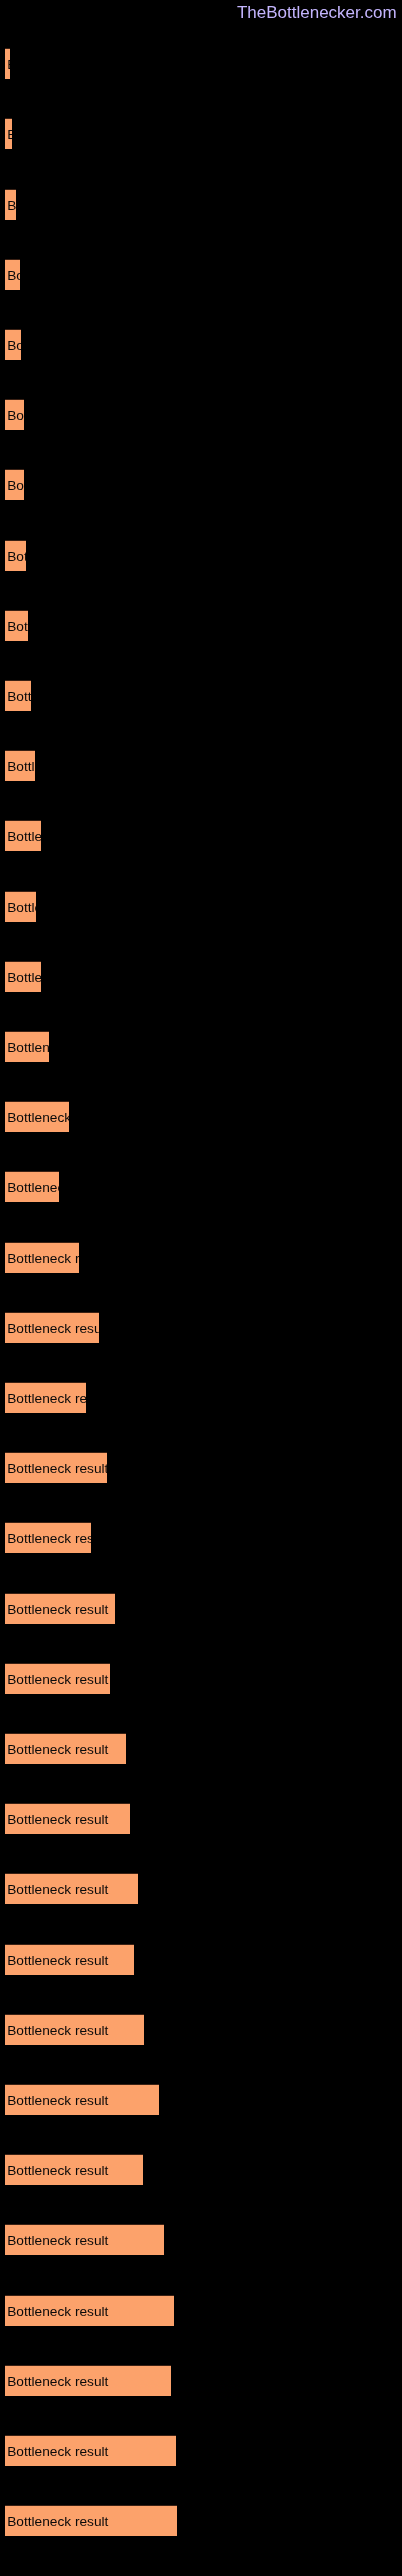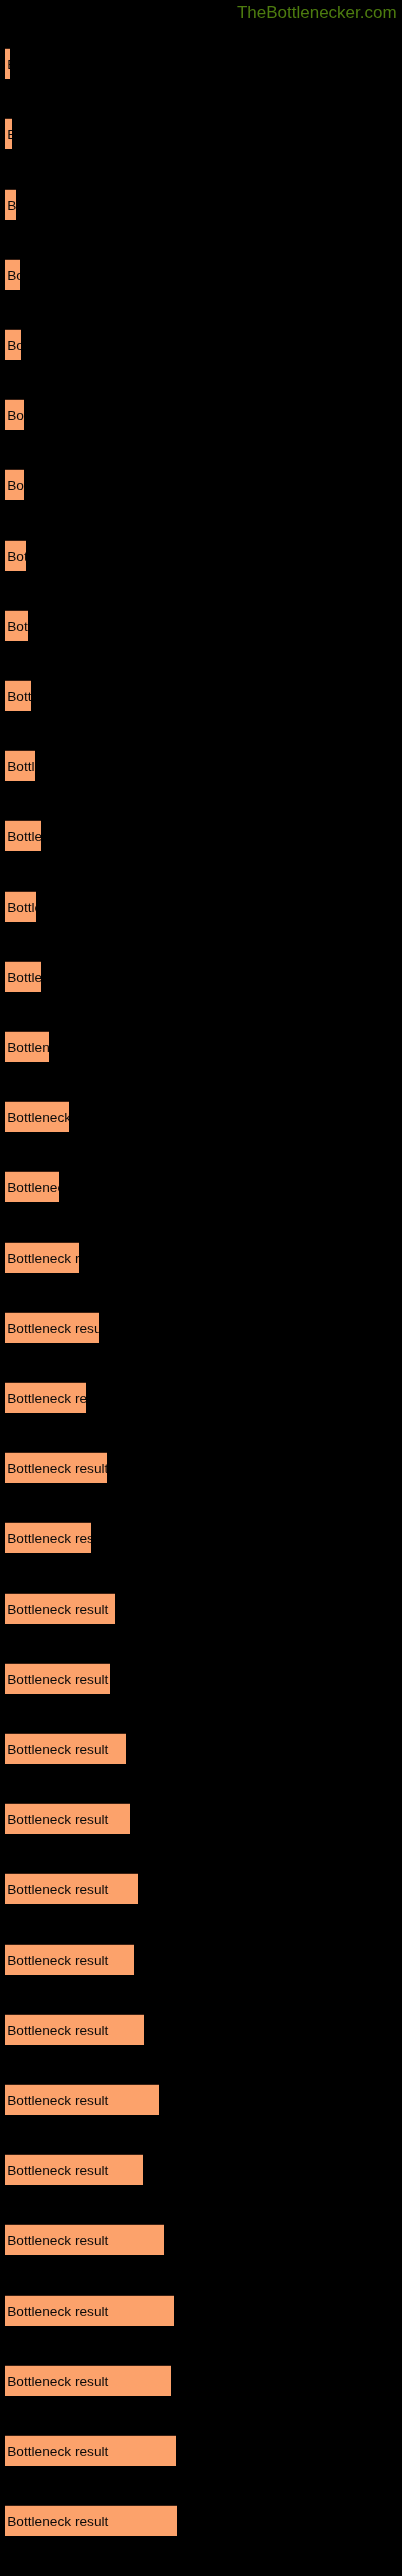--- a/index.html
+++ b/index.html
@@ -19,21 +19,21 @@
     position: absolute;
     left: 0; top: 0;
     width: 403px;
     height: 2576px;
     background: #000000;
   }
   #chart-title {
     position: absolute;
     right: 6.4px;
     top: 1.6px;
-    color: #4d7c0f;
+    color: #c4b5fd;
     font-size: 17px;
     font-family: "Liberation Sans", sans-serif;
     letter-spacing: 0px;
     white-space: nowrap;
     line-height: 21px;
   }
   #plot-area {
     position: absolute;
     left: 0; top: 0;
     width: 403px;

